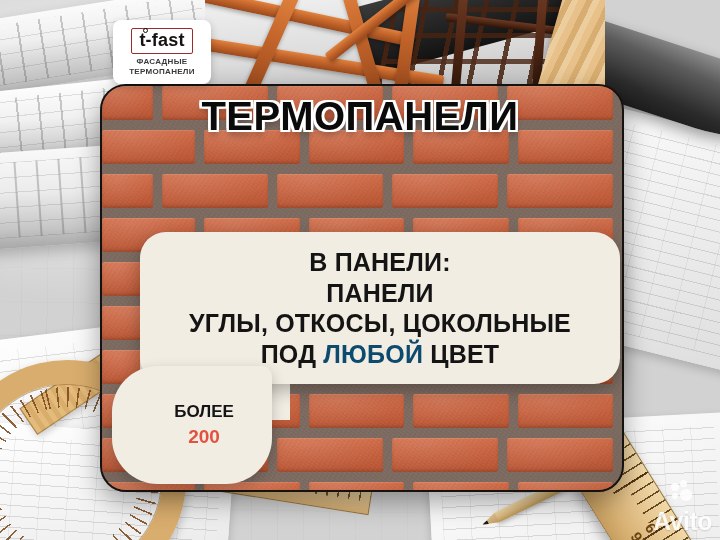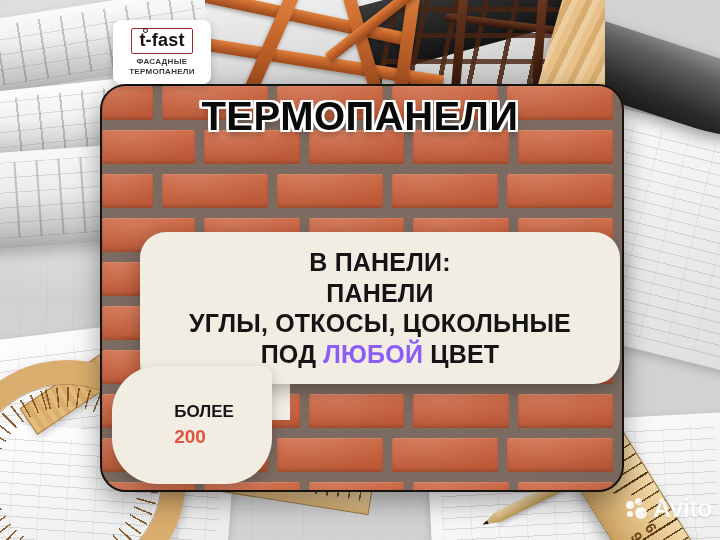--- a/index.html
+++ b/index.html
@@ -210,42 +210,42 @@
   .card{
     position:absolute;left:140px;top:232px;width:480px;height:152px;
     background:#f2ede3;border-radius:26px;z-index:7;
     box-shadow:0 6px 18px rgba(0,0,0,.28);
     display:flex;align-items:center;justify-content:center;
   }
   .card-txt{
     text-align:center;font-weight:bold;color:#141414;
     font-size:25px;line-height:1.22;letter-spacing:.2px;
   }
-  .card-txt .hl{color:#8b5cf6;margin-top:12px;}
+  .card-txt .hl{color:#0c4a6e;margin-top:12px;}
 
   
   .connector{
     position:absolute;left:140px;top:330px;width:150px;height:90px;
     background:#f2ede3;z-index:6;
   }
   .connector::after{
     content:"";position:absolute;right:-26px;top:0;width:28px;height:30px;
     background:radial-gradient(circle at 100% 100%, transparent 0 27px, #f2ede3 27px);
   }
 
   
   .badge{
     position:absolute;left:112px;top:366px;width:160px;height:118px;
     background:#f2ede3;z-index:7;
     border-radius:46px 10px 46px 46px;
     box-shadow:0 5px 14px rgba(0,0,0,.22);
     display:flex;align-items:center;justify-content:center;
   }
   .badge-txt{
-    text-align:left;font-weight:bold;color:#141414;
+    text-align:center;font-weight:bold;color:#141414;
     font-size:17px;line-height:1.34;margin-left:24px;
   }
   .badge-txt .num{color:#e2533f;font-size:19px;}
 
   
   .logo{
     position:absolute;left:113px;top:20px;width:98px;height:64px;z-index:9;
     background:#ffffff;border-radius:8px;
     box-shadow:0 3px 8px rgba(0,0,0,.22);
     display:flex;flex-direction:column;align-items:center;justify-content:center;gap:3px;
@@ -260,22 +260,22 @@
   .logo-mark .dot-t::after{
     content:"";position:absolute;left:55%;top:-2px;width:3px;height:3px;
     border-radius:50%;border:1px solid #15120f;
   }
   .logo-sub{
     font-size:8px;font-weight:bold;color:#3a3a3a;line-height:1.25;text-align:center;letter-spacing:.3px;
   }
 
   
   .avito{
-    position:absolute;right:8px;bottom:17px;z-index:11;
-    display:flex;align-items:center;gap:5px;opacity:.92;
+    position:absolute;right:8px;bottom:4px;z-index:11;
+    display:flex;align-items:center;gap:5px;opacity:.92;flex-direction:column;
   }
   .avito-dots{position:relative;width:22px;height:22px;}
   .avito-dots i{position:absolute;border-radius:50%;background:rgba(255,255,255,.93);display:block;}
   .avito-dots i:nth-child(1){left:0;top:3px;width:8px;height:8px;}
   .avito-dots i:nth-child(2){left:9px;top:0;width:7px;height:7px;}
   .avito-dots i:nth-child(3){left:1px;top:13px;width:6px;height:6px;}
   .avito-dots i:nth-child(4){left:9px;top:9px;width:12px;height:12px;}
   .avito-word{
     font-size:25px;font-weight:bold;color:rgba(255,255,255,.95);
     letter-spacing:-.5px;text-shadow:0 1px 2px rgba(0,0,0,.16);

